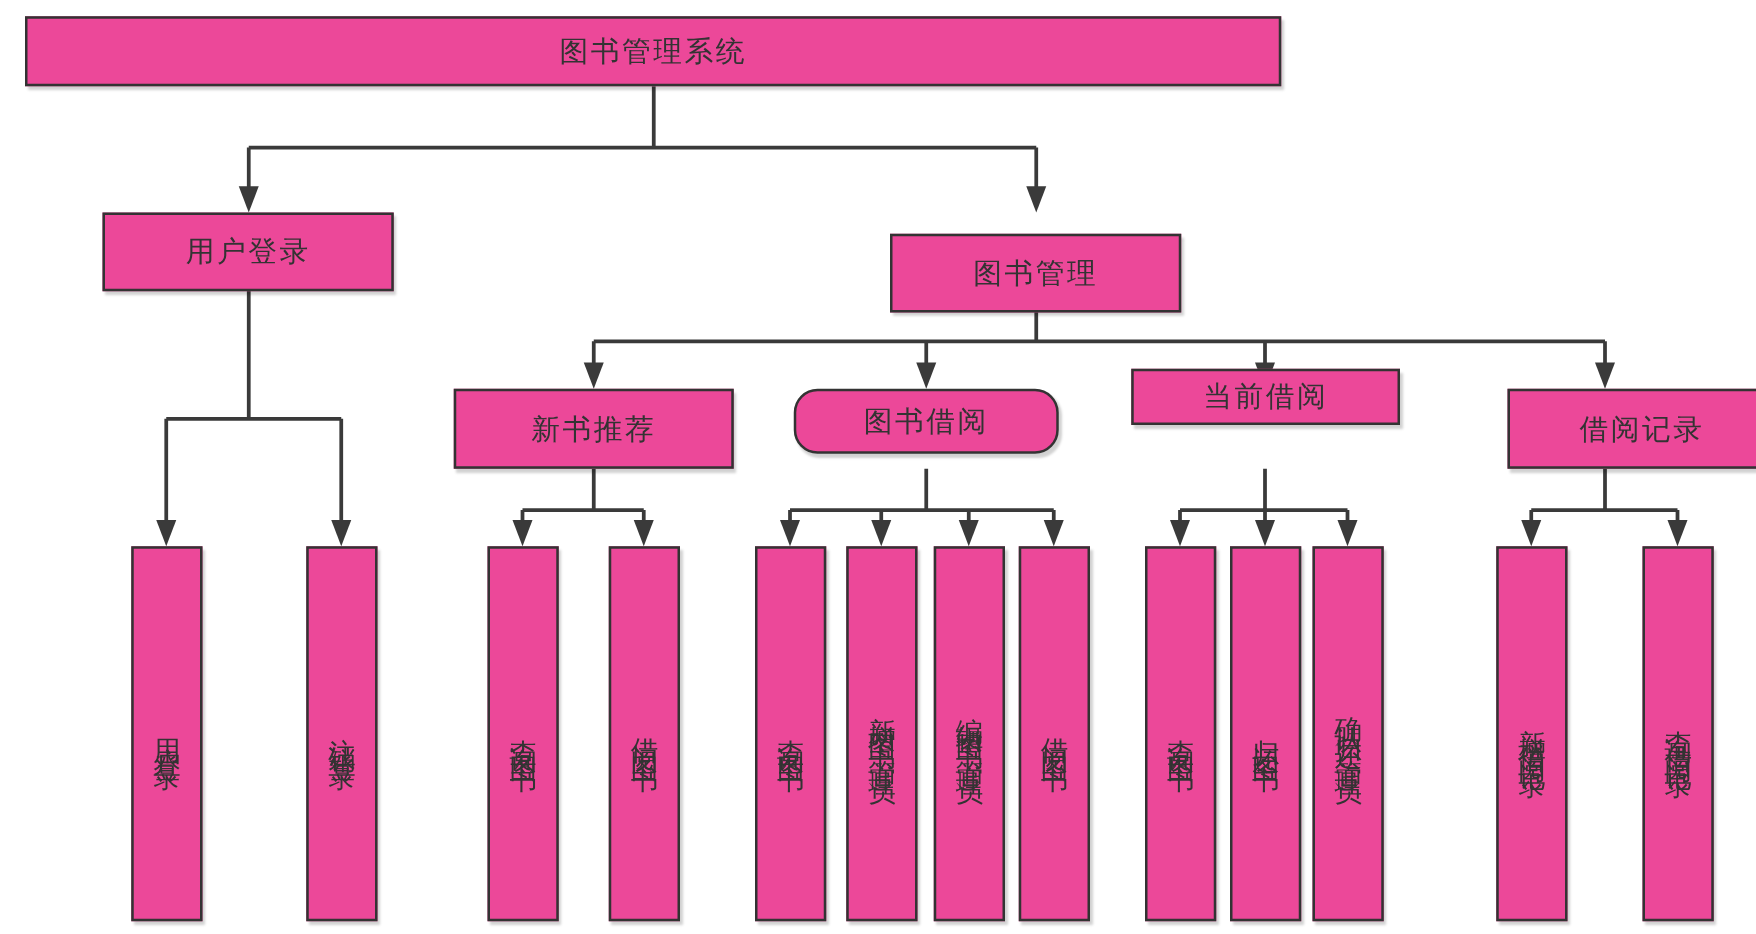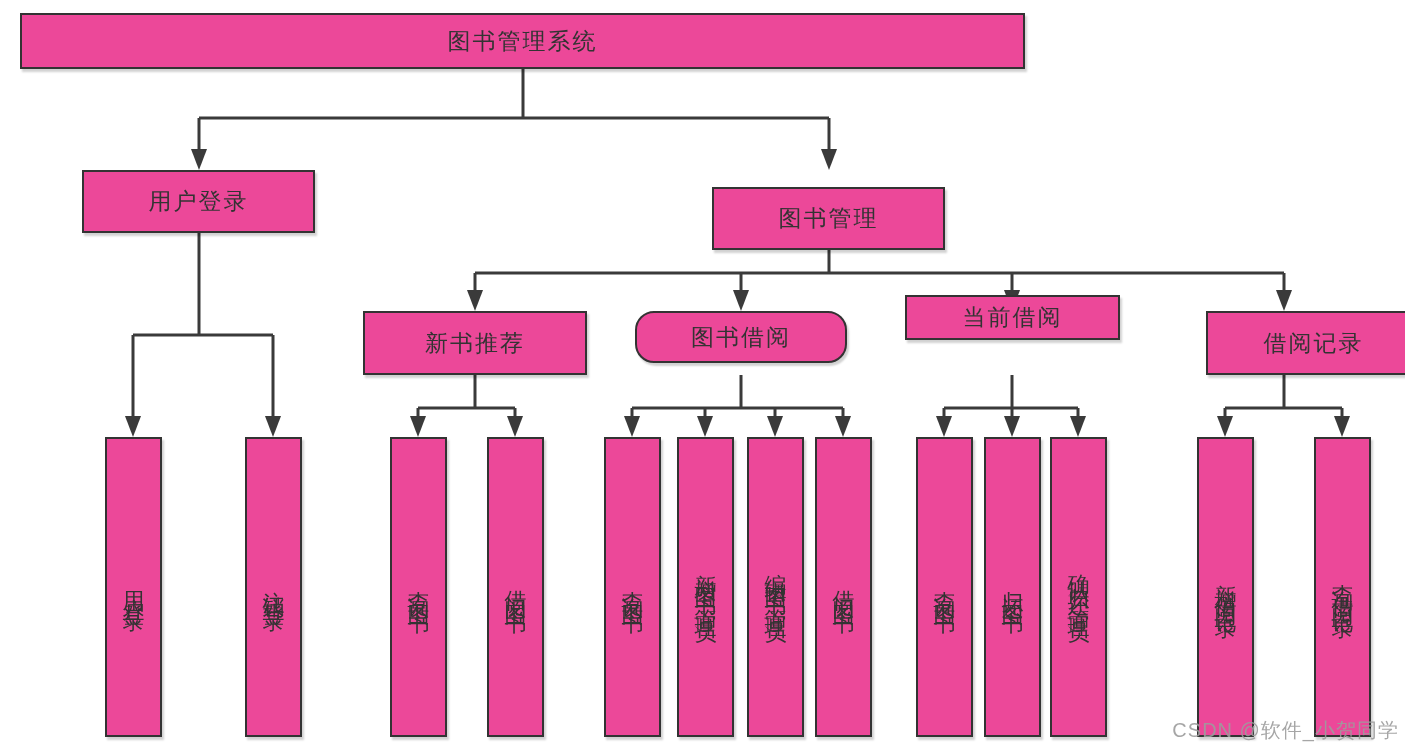--- a/index.html
+++ b/index.html
@@ -128,15 +128,14 @@
   <div class="box box-v" style="left:747px; top:437px; width:57px; height:300px;">编辑图书（管理员）</div>
   <div class="box box-v" style="left:815px; top:437px; width:57px; height:300px;">借阅图书</div>
 
   <div class="box box-v" style="left:916px; top:437px; width:57px; height:300px;">查询图书</div>
   <div class="box box-v" style="left:984px; top:437px; width:57px; height:300px;">归还图书</div>
   <div class="box box-v" style="left:1050px; top:437px; width:57px; height:300px;">确认归还（管理员）</div>
 
   <div class="box box-v" style="left:1197px; top:437px; width:57px; height:300px;">新增借阅记录</div>
   <div class="box box-v" style="left:1314px; top:437px; width:57px; height:300px;">查询借阅记录</div>
 
-  <div class="watermark">CSDN @软件_小贺同学</div>
 
 </div>
 
 </body></html>

